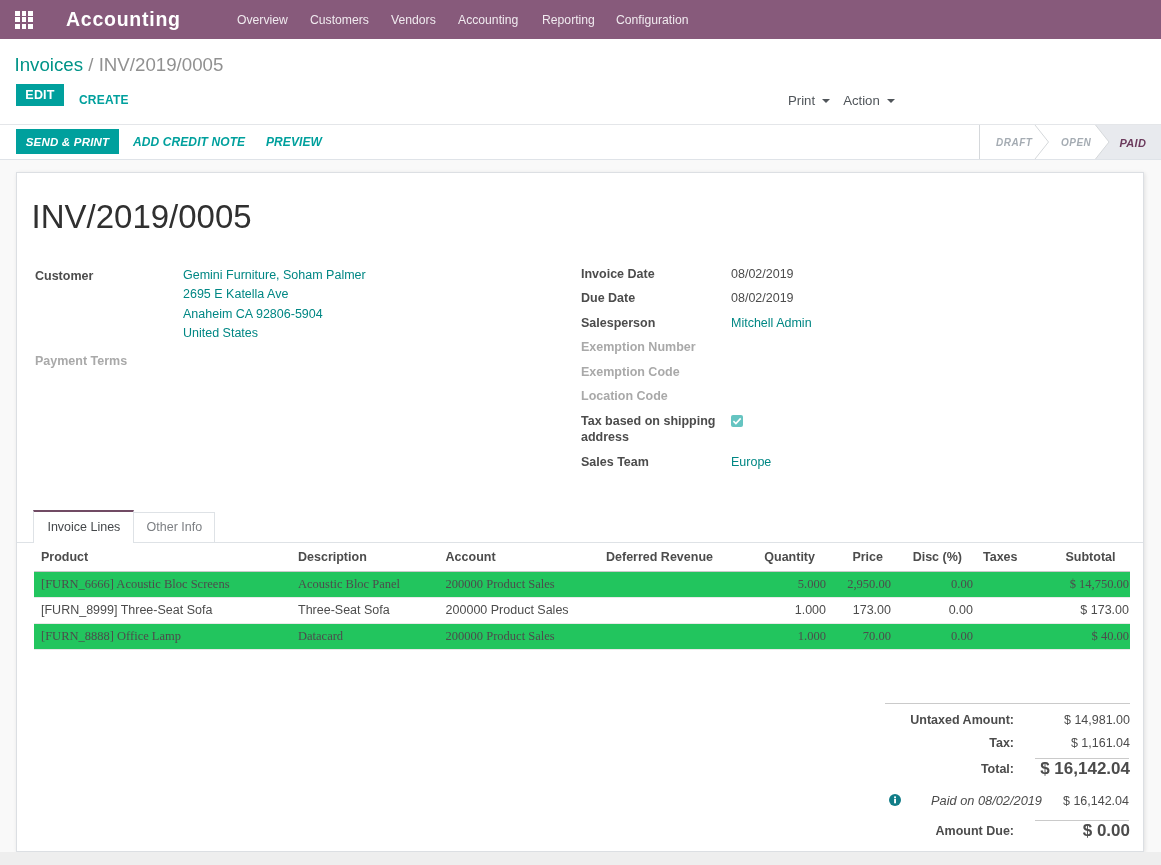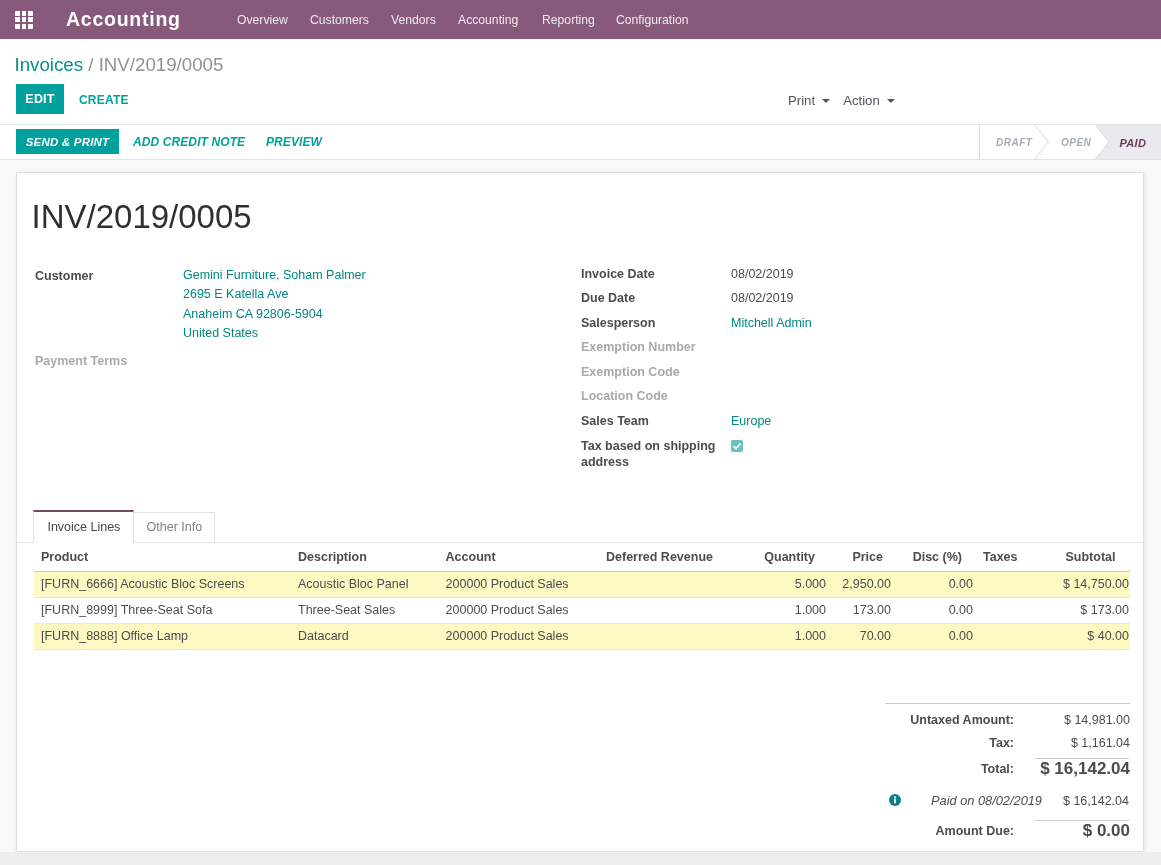--- a/index.html
+++ b/index.html
@@ -9,21 +9,21 @@
 
 .navbar { position:absolute; top:0; left:0; width:1161px; height:39px; background:#875A7B; }
 .apps-icon { position:absolute; left:15px; top:11px; width:18px; height:17px; display:grid; grid-template-columns:repeat(3,4.8px); grid-template-rows:repeat(3,4.7px); gap:1.8px; }
 .apps-icon span { background:#fff; }
 .brand { position:absolute; left:66px; top:7.5px; color:#fff; font-size:19.5px; font-weight:bold; letter-spacing:0.75px; }
 .navmenu span { position:absolute; top:13px; color:#f0eaef; font-size:12.2px; }
 
 
 .breadcrumb { position:absolute; top:53px; left:14.5px; font-size:18.7px; line-height:24px; color:#919191; }
 .breadcrumb a { color:#009488; text-decoration:none; }
-.btn-primary { position:absolute; top:84px; left:16px; width:48px; height:30px; background:#00A09D; color:#fff; font-size:12.5px; font-weight:bold; display:flex; align-items:center; justify-content:center; letter-spacing:0.2px; }
+.btn-primary { position:absolute; top:84px; left:16px; width:48px; height:22px; background:#00A09D; color:#fff; font-size:12.5px; font-weight:bold; display:flex; align-items:center; justify-content:center; letter-spacing:0.2px; }
 .btn-create { position:absolute; top:84px; left:79px; height:31px; display:flex; align-items:center; color:#00A09D; font-size:12px; font-weight:bold; letter-spacing:0.2px; }
 .dropdowns { position:absolute; top:92px; left:788px; font-size:13.2px; color:#50555a; display:flex; align-items:center; height:16px; }
 .caret { display:inline-block; width:0; height:0; border-left:4px solid transparent; border-right:4px solid transparent; border-top:4.5px solid #50555a; margin-left:7px; margin-top:2px; }
 
 
 .statusbar { position:absolute; top:124px; left:0; width:1161px; height:36px; background:#fff; border-top:1px solid #e4e6e9; border-bottom:1px solid #dfe3e8;font-style:italic; }
 .sb-btn { position:absolute; top:4px; left:16px; width:103px; height:25px; background:#00A09D; color:#fff; font-size:11.5px; font-weight:bold; display:flex; align-items:center; justify-content:center; letter-spacing:0.2px; }
 .sb-link { position:absolute; top:4px; height:25px; display:flex; align-items:center; color:#00A09D; font-size:12px; font-weight:bold; letter-spacing:0.1px; }
 .sb-status { position:absolute; top:0; right:0; width:182px; height:34px; }
 
@@ -57,21 +57,21 @@
 .tabs .baseline { position:absolute; left:0; bottom:0; width:1126px; border-bottom:1px solid #dee2e6; }
 .tab { position:absolute; font-size:12.5px; display:flex; align-items:center; justify-content:center; background:#fff; }
 .tab-active { left:16.4px; top:0; width:101px; height:32.5px; border:1px solid #dee2e6; border-top:2px solid #714b64; border-bottom:none; color:#44474a; z-index:2; }
 .tab-inactive { left:117.4px; top:1.5px; width:81px; height:31px; border:1px solid #dee2e6; border-left:none; color:#7c7f83; }
 
 
 .lines { position:absolute; top:370px; left:17px; width:1096px; }
 table.o-list { border-collapse:collapse; width:1096px; font-size:12.5px; table-layout:fixed; }
 table.o-list th { font-weight:bold; color:#4c4c4c; text-align:left; padding:0 7px; height:28.5px; border-bottom:1px solid #cacaca; white-space:nowrap; }
 table.o-list td { padding:4.5px 7px; line-height:16px; border-top:1px solid #e9e9e9; color:#4c4c4c; white-space:nowrap; }
-table.o-list tr.odd td { background:#fef9c3; }
+table.o-list tr.odd td { background:#22c55e;font-family:Liberation Serif, serif; }
 table.o-list th.num, table.o-list td.num { text-align:right; }
 table.o-list th.num { padding-right:14px; }
 table.o-list td.num { padding-right:3px; }
 tr.closing td { padding:0; height:0; }
 
 
 .totals { position:absolute; top:530px; left:868px; width:245px; font-size:12.5px; border-top:1px solid #cacaca; }
 .trow { position:absolute; display:flex; align-items:center; width:245px; }
 .trow .tlab { font-weight:bold; text-align:right; width:129px; white-space:nowrap; }
 .trow .tval { width:116px; text-align:right; white-space:nowrap; }
@@ -172,32 +172,32 @@
         </div>
       <div class="rrow">
           <div class="lab fg-label fg-muted">Exemption Code</div>
           <div class="val"></div>
         </div>
       <div class="rrow">
           <div class="lab fg-label fg-muted">Location Code</div>
           <div class="val"></div>
         </div>
       <div class="rrow">
-          <div class="lab fg-label">Sales Team</div>
-          <div class="val teal"><a>Europe</a></div>
-        </div>
-      <div class="rrow">
           <div class="lab fg-label">Tax based on shipping address</div>
           <div class="val">
             <div class="checkbox">
               <svg width="10" height="8" viewBox="0 0 10 8">
                 <path d="M1.4 4.2 L3.9 6.6 L8.7 1.4" stroke="#fff" stroke-width="1.6" fill="none"></path>
               </svg>
             </div>
           </div>
+        </div>
+      <div class="rrow">
+          <div class="lab fg-label">Sales Team</div>
+          <div class="val teal"><a>Europe</a></div>
         </div>
     </div>
 
     <div class="tabs">
       <div class="baseline"></div>
       <div class="tab tab-active">Invoice Lines</div>
       <div class="tab tab-inactive">Other Info</div>
     </div>
 
     <div class="lines">
@@ -231,21 +231,21 @@
               <td>200000 Product Sales</td>
               <td></td>
               <td class="num">5.000</td>
               <td class="num">2,950.00</td>
               <td class="num">0.00</td>
               <td></td>
               <td class="num" style="padding-right:1px;">$ 14,750.00</td>
             </tr>
         <tr>
               <td>[FURN_8999] Three-Seat Sofa</td>
-              <td>Three-Seat Sales</td>
+              <td>Three-Seat Sofa</td>
               <td>200000 Product Sales</td>
               <td></td>
               <td class="num">1.000</td>
               <td class="num">173.00</td>
               <td class="num">0.00</td>
               <td></td>
               <td class="num" style="padding-right:1px;">$ 173.00</td>
             </tr>
         <tr class="odd">
               <td>[FURN_8888] Office Lamp</td>

